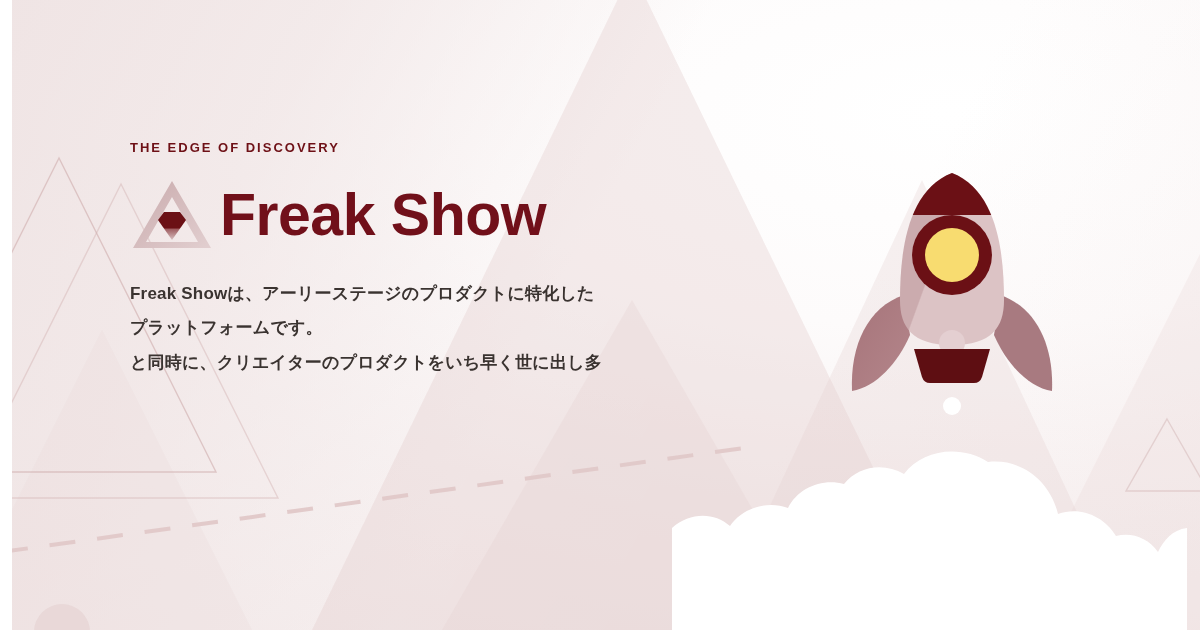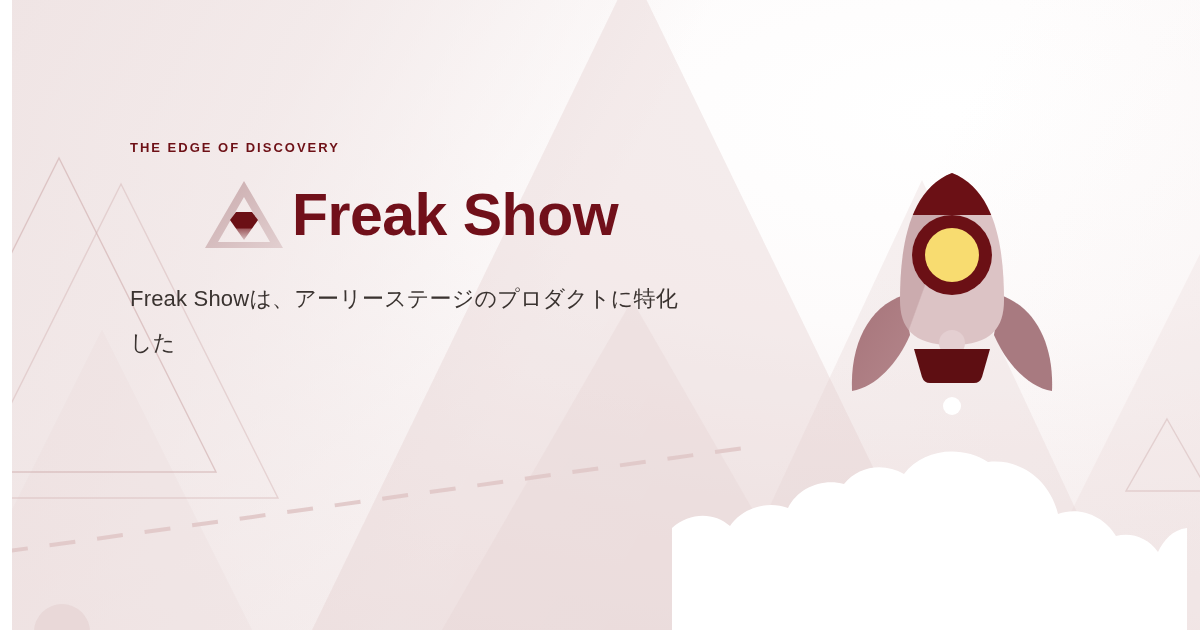--- a/index.html
+++ b/index.html
@@ -79,31 +79,31 @@
   }
 
   
   .content { position:absolute; left:118px; top:140px; width:560px; }
 
   .eyebrow {
     font-size:13px; font-weight:bold; letter-spacing:2.0px;
     color:#6E1016; white-space:nowrap;
   }
 
-  .brand-row { display:flex; align-items:center; margin-top:22px; height:76px;justify-content:center; }
+  .brand-row { display:flex; align-items:center; margin-top:22px; height:76px; }
   .brand-mark { width:84px; height:74px; flex:0 0 auto; position:relative; }
   .brand-mark svg { display:block; }
   .brand-title {
     font-size:59px; font-weight:bold; color:#71101A;
     letter-spacing:-0.5px; line-height:1; margin-left:6px; white-space:nowrap;
   }
 
   .body-copy {
     margin-top:24px;
-    font-size:22px; font-weight:normal; line-height:2.02;
+    font-size:17px; font-weight:bold; line-height:2.02;
     color:#3A3330; letter-spacing:.2px;
   }
   .body-copy p { margin:0; }
 
   
   .rocket { position:absolute; left:820px; top:95px; width:240px; height:320px; }
   .rocket svg { display:block; }
 
   
   .cloudband { position:absolute; left:660px; top:400px; width:540px; height:230px; }
@@ -252,16 +252,18 @@
 
           <path d="M28 42 L34 34 L50 34 L56 42 L42 62 Z" fill="url(#gemGrad)"></path>
         </svg>
       </div>
 
       <div class="brand-title">Freak Show</div>
     </div>
 
     <div class="body-copy">
       <p>Freak Showは、アーリーステージのプロダクトに特化した</p>
+      <p>プラットフォームです。</p>
+      <p>と同時に、クリエイターのプロダクトをいち早く世に出し多</p>
     </div>
 
   </div>
 </div>
 
 </body></html>

